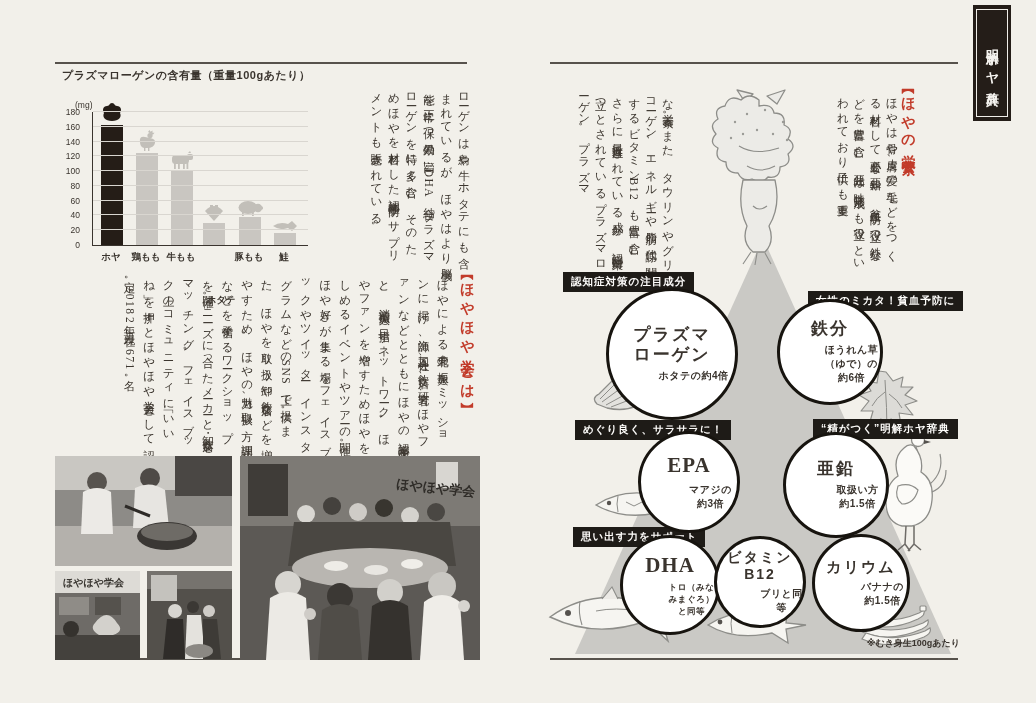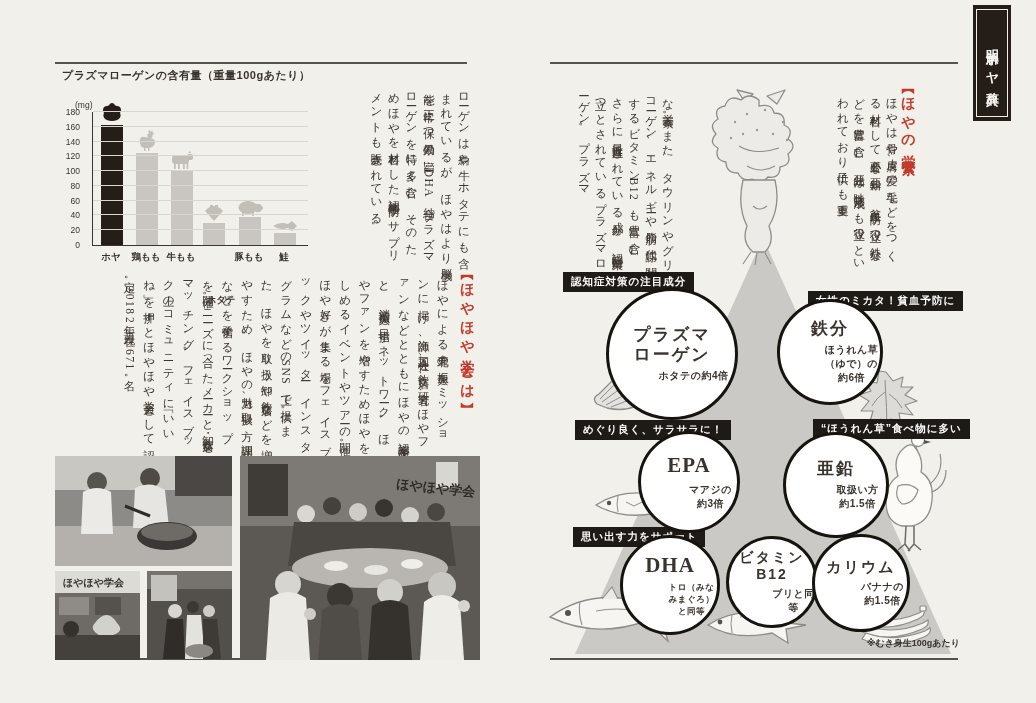--- a/index.html
+++ b/index.html
@@ -316,21 +316,21 @@
       <path d="M8 26 Q38 42 72 26 Q80 22 78 17 L73 20 Q40 34 12 20 Z"></path>
       <path d="M10 36 Q40 52 76 36 Q84 32 82 27 L77 30 Q44 44 14 30 Z"></path>
       <path d="M16 46 Q44 58 78 44 Q86 40 84 35 L79 38 Q48 50 20 40 Z"></path>
       <rect x="74" y="13" width="6" height="5" rx="1"></rect>
     </g>
   </svg>
 
   <div class="taglabel" style="left:563px;top:272px;">認知症対策の注目成分</div>
   <div class="taglabel" style="left:808px;top:291px;">女性のミカタ！貧血予防に</div>
   <div class="taglabel" style="left:575px;top:420px;">めぐり良く、サラサラに！</div>
-  <div class="taglabel" style="left:813px;top:419px;">“ほうれん草”食べ物に多い</div>
+  <div class="taglabel" style="left:813px;top:419px;">“精がつく”明解ホヤ辞典</div>
   <div class="taglabel" style="left:573px;top:527px;">思い出す力をサポート</div>
 
   <div class="ncircle" style="left:606px;top:288px;width:126px;height:126px;">
     <div class="nname">プラズマ
 ローゲン</div>
     <div class="nsub">ホタテの約4倍</div>
   </div>
   <div class="ncircle" style="left:777px;top:299px;width:100px;height:100px;">
     <div class="nname">鉄分</div>
     <div class="nsub">ほうれん草（ゆで）の
@@ -343,21 +343,21 @@
   <div class="ncircle" style="left:783px;top:432px;width:100px;height:100px;">
     <div class="nname">亜鉛</div>
     <div class="nsub">取扱い方
 約1.5倍</div>
   </div>
   <div class="ncircle" style="left:620px;top:535px;width:94px;height:94px;">
     <div class="nname roman">DHA</div>
     <div class="nsub" style="font-size:8.5px;">トロ（みなみまぐろ）
 と同等</div>
   </div>
-  <div class="ncircle" style="left:714px;top:536px;width:86px;height:86px;margin-left:12px;">
+  <div class="ncircle" style="left:714px;top:536px;width:86px;height:86px;">
     <div class="nname" style="font-size:14px;">ビタミン
 B12</div>
     <div class="nsub">ブリと同等</div>
   </div>
   <div class="ncircle" style="left:812px;top:534px;width:92px;height:92px;">
     <div class="nname" style="font-size:15px;">カリウム</div>
     <div class="nsub">バナナの
 約1.5倍</div>
   </div>
 

